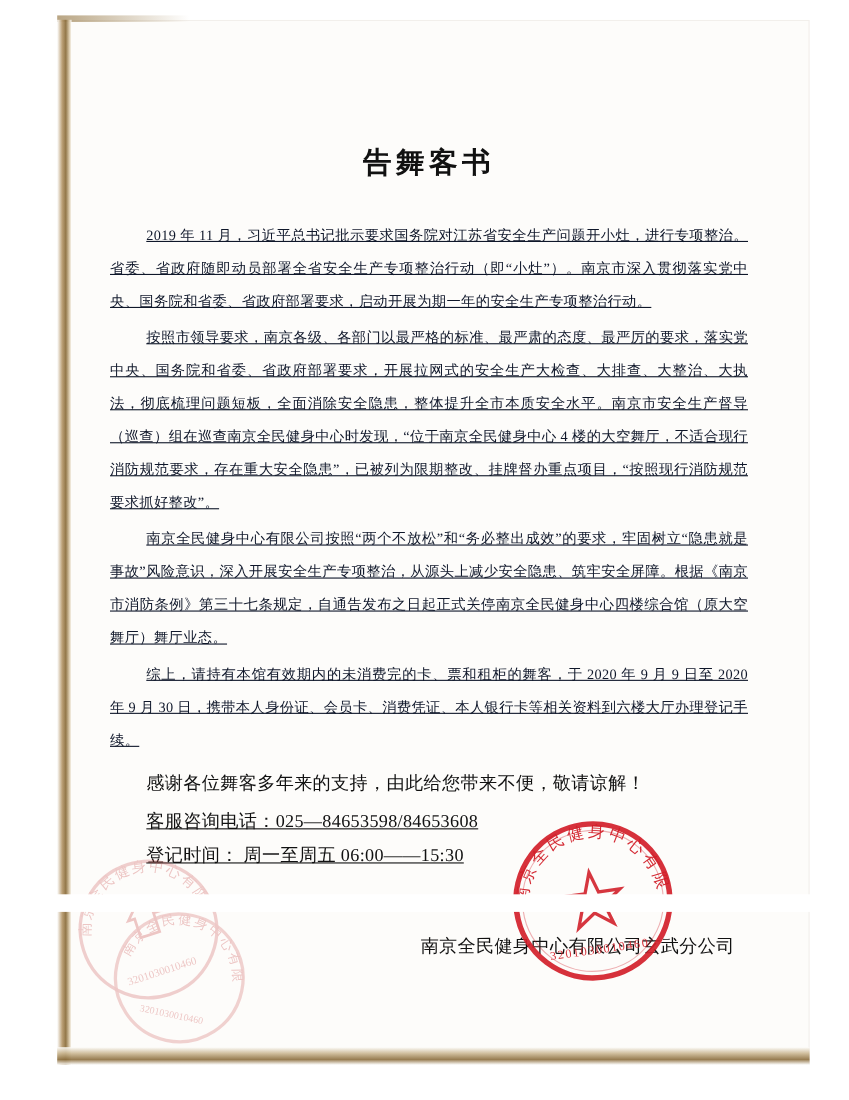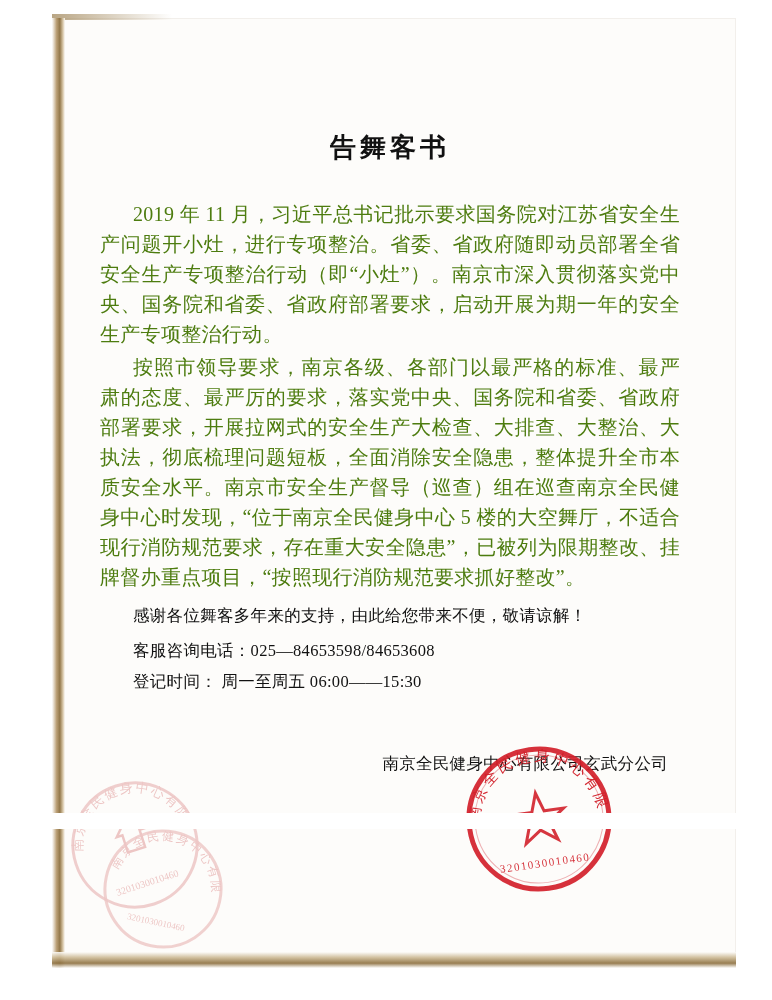--- a/index.html
+++ b/index.html
@@ -73,37 +73,39 @@
     margin: 30px 0 34px 0;
     font-family: "Liberation Serif", serif;
   }
   .salutation {
     font-size: 16.5px;
     color: #111;
     margin: 0 0 10px 0;
     letter-spacing: .4px;
   }
   p.para {
-    font-size: 20px;
+    font-size: 13px;
     line-height: 30px;
-    color: #4d7c0f;
+    color: #0f172a;
     margin: 0 0 3px 0;
     text-indent: 33px;
     text-align: justify;
     letter-spacing: .3px;
+    text-decoration: underline;
   }
   .contact-block {
     margin-top: 4px;
   }
   .contact-block .line {
     font-size: 16.5px;
     line-height: 31px;
     color: #111;
     text-indent: 33px;
     letter-spacing: .3px;
+    text-decoration: underline;
   }
   .thanks {
     font-size: 16.5px;
     line-height: 31px;
     color: #111;
     text-indent: 33px;
     margin: 8px 0 2px 0;
     letter-spacing: .3px;
   }
   .signature {
@@ -161,21 +163,23 @@
   <div class="edge-top-corner"></div>
   <div class="edge-left"></div>
   <div class="edge-bottom"></div>
 
   <div class="content">
 
     <div class="doc-title">告舞客书</div>
 
 
     <p class="para">2019 年 11 月，习近平总书记批示要求国务院对江苏省安全生产问题开小灶，进行专项整治。省委、省政府随即动员部署全省安全生产专项整治行动（即“小灶”）。南京市深入贯彻落实党中央、国务院和省委、省政府部署要求，启动开展为期一年的安全生产专项整治行动。</p>
-    <p class="para">按照市领导要求，南京各级、各部门以最严格的标准、最严肃的态度、最严厉的要求，落实党中央、国务院和省委、省政府部署要求，开展拉网式的安全生产大检查、大排查、大整治、大执法，彻底梳理问题短板，全面消除安全隐患，整体提升全市本质安全水平。南京市安全生产督导（巡查）组在巡查南京全民健身中心时发现，“位于南京全民健身中心 5 楼的大空舞厅，不适合现行消防规范要求，存在重大安全隐患”，已被列为限期整改、挂牌督办重点项目，“按照现行消防规范要求抓好整改”。</p>
+    <p class="para">按照市领导要求，南京各级、各部门以最严格的标准、最严肃的态度、最严厉的要求，落实党中央、国务院和省委、省政府部署要求，开展拉网式的安全生产大检查、大排查、大整治、大执法，彻底梳理问题短板，全面消除安全隐患，整体提升全市本质安全水平。南京市安全生产督导（巡查）组在巡查南京全民健身中心时发现，“位于南京全民健身中心 4 楼的大空舞厅，不适合现行消防规范要求，存在重大安全隐患”，已被列为限期整改、挂牌督办重点项目，“按照现行消防规范要求抓好整改”。</p>
+    <p class="para">南京全民健身中心有限公司按照“两个不放松”和“务必整出成效”的要求，牢固树立“隐患就是事故”风险意识，深入开展安全生产专项整治，从源头上减少安全隐患、筑牢安全屏障。根据《南京市消防条例》第三十七条规定，自通告发布之日起正式关停南京全民健身中心四楼综合馆（原大空舞厅）舞厅业态。</p>
+    <p class="para">综上，请持有本馆有效期内的未消费完的卡、票和租柜的舞客，于 2020 年 9 月 9 日至 2020 年 9 月 30 日，携带本人身份证、会员卡、消费凭证、本人银行卡等相关资料到六楼大厅办理登记手续。</p>
 
     <div class="thanks">感谢各位舞客多年来的支持，由此给您带来不便，敬请谅解！</div>
 
     <div class="contact-block">
       <div class="line">客服咨询电话：025—84653598/84653608</div>
       <div class="line">登记时间：  周一至周五  06:00——15:30</div>
     </div>
 
     <div class="signature">
       <div class="org">南京全民健身中心有限公司玄武分公司</div>

